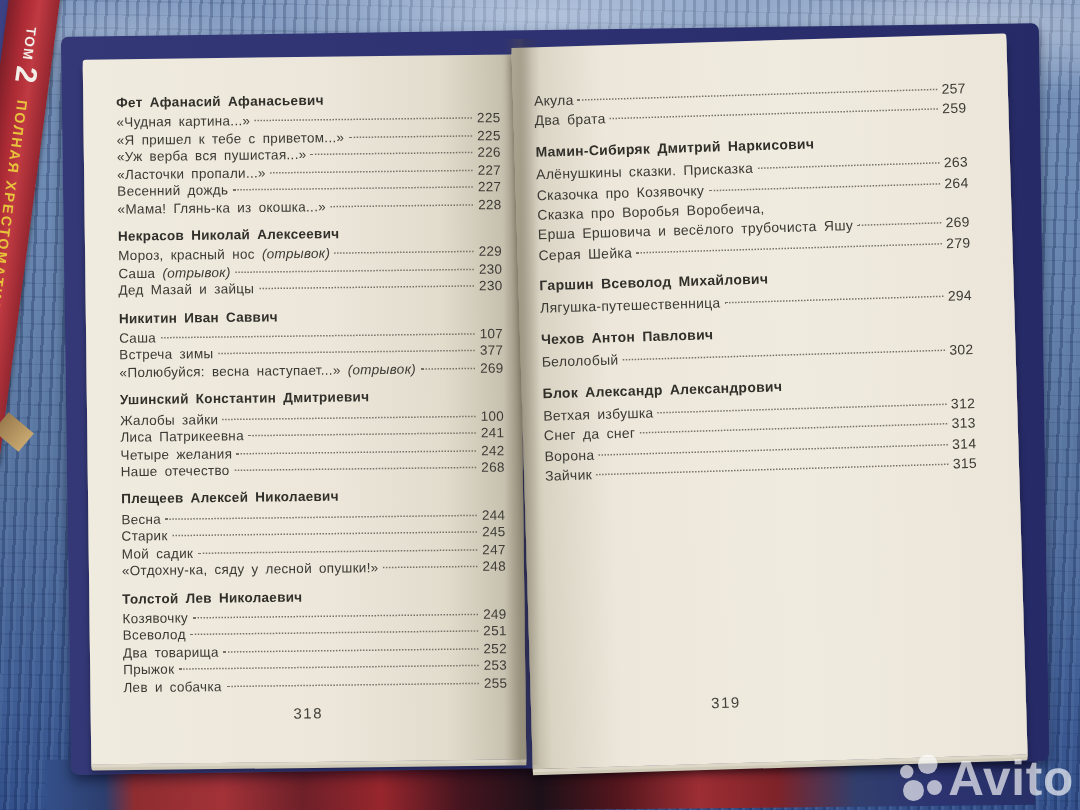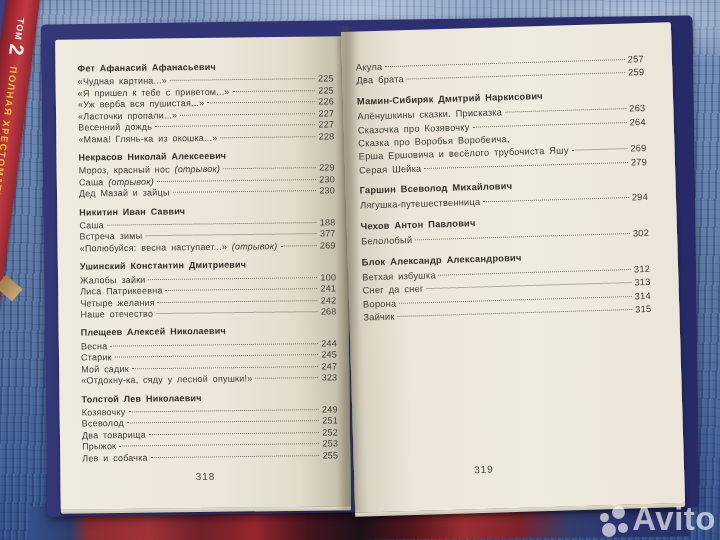--- a/index.html
+++ b/index.html
@@ -59,21 +59,21 @@
   .toc-author{font-weight:bold;margin:7px 0 2px;color:#312f2a;}
   .toc-section:first-child .toc-author{margin-top:0;}
   .entry{display:flex;align-items:baseline;}
   .entry .t{white-space:nowrap;}
   .entry .t i{font-style:italic;}
   .entry .leader{flex:1;margin:0 3px;border-bottom:1.3px dotted #767166;transform:translateY(-2.5px);min-width:8px;}
   .entry .p{text-align:right;min-width:16px;}
   .folio{position:absolute;bottom:26px;width:100%;text-align:center;font-size:10px;color:#45433d;letter-spacing:1px;}
   .folio-right{bottom:34px;padding-right:70px;box-sizing:border-box;}
   
-  .avito{position:absolute;right:4px;bottom:2px;display:flex;align-items:flex-end;gap:1px;opacity:.8;}
+  .avito{position:absolute;right:4px;bottom:2px;display:flex;align-items:center;gap:1px;opacity:.8;}
   .avito-dots{position:relative;width:32px;height:32px;}
   .avito-dots i{position:absolute;border-radius:50%;background:rgba(255,255,255,.82);}
   .avito-dots .d1{width:9px;height:9px;left:1px;top:7px;}
   .avito-dots .d2{width:13px;height:13px;left:13px;top:0px;}
   .avito-dots .d3{width:14px;height:14px;left:3px;top:17px;}
   .avito-dots .d4{width:10px;height:10px;left:19px;top:17px;}
   .avito-word{color:rgba(255,255,255,.82);font-weight:bold;font-size:33px;letter-spacing:.5px;}
 </style>
 </head>
 <body>
@@ -144,21 +144,21 @@
             <span class="t">Дед Мазай и зайцы</span>
             <span class="leader"></span>
             <span class="p">230</span>
           </div>
         </div>
         <div class="toc-section">
           <div class="toc-author">Никитин Иван Саввич</div>
           <div class="entry">
             <span class="t">Саша</span>
             <span class="leader"></span>
-            <span class="p">188</span>
+            <span class="p">107</span>
           </div>
           <div class="entry">
             <span class="t">Встреча зимы</span>
             <span class="leader"></span>
             <span class="p">377</span>
           </div>
           <div class="entry">
             <span class="t">«Полюбуйся: весна наступает...» <i>(отрывок)</i></span>
             <span class="leader"></span>
             <span class="p">269</span>
@@ -200,21 +200,21 @@
             <span class="p">245</span>
           </div>
           <div class="entry">
             <span class="t">Мой садик</span>
             <span class="leader"></span>
             <span class="p">247</span>
           </div>
           <div class="entry">
             <span class="t">«Отдохну-ка, сяду у лесной опушки!»</span>
             <span class="leader"></span>
-            <span class="p">323</span>
+            <span class="p">248</span>
           </div>
         </div>
         <div class="toc-section">
           <div class="toc-author">Толстой Лев Николаевич</div>
           <div class="entry">
             <span class="t">Козявочку</span>
             <span class="leader"></span>
             <span class="p">249</span>
           </div>
           <div class="entry">

